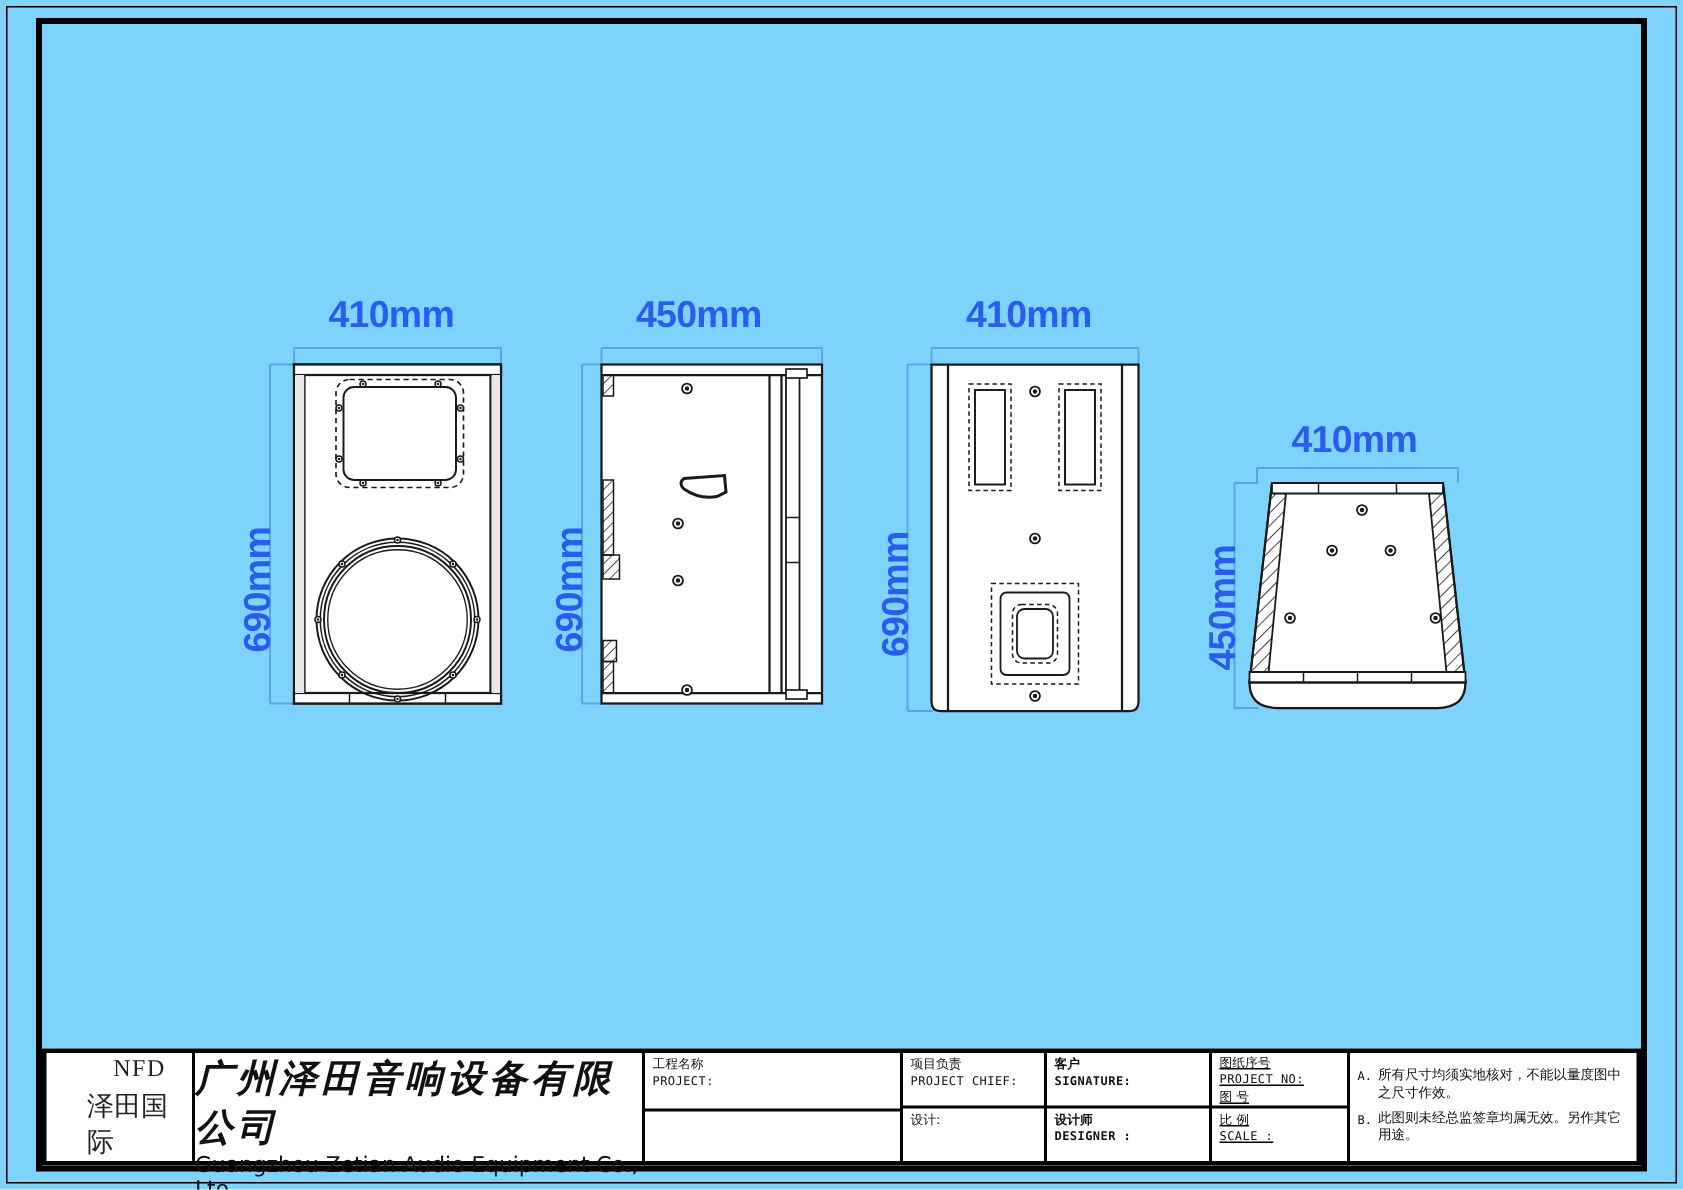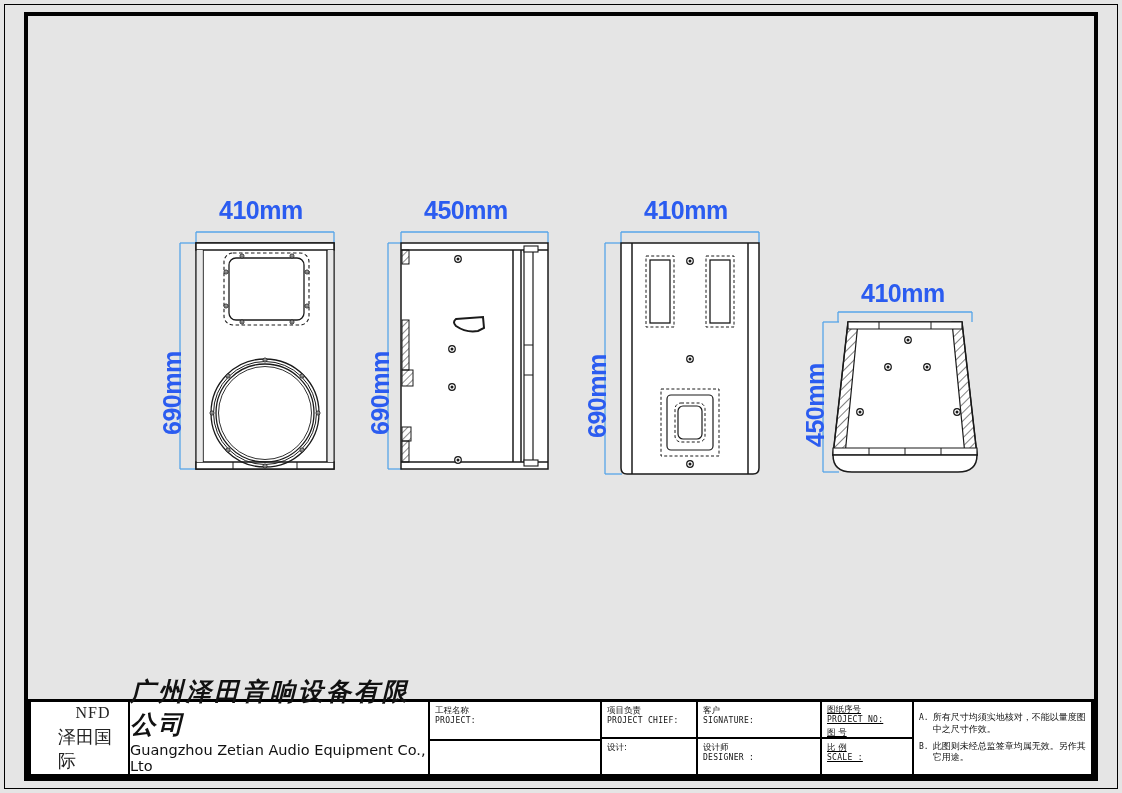--- a/index.html
+++ b/index.html
@@ -1,21 +1,21 @@
 <!DOCTYPE html>
 <html><head>
 <meta charset="utf-8">
 <style>
   html,body{margin:0;padding:0;background:#ffffff;}
   body{
     width:1122px;height:793px;
     font-family:"Liberation Sans","DejaVu Sans",sans-serif;
     overflow:hidden;position:relative;
   }
-  #sheet{position:absolute;inset:0;background:#e5e5e5;}
+  #sheet{position:absolute;inset:0;background:#7dd3fc;}
 
   
   .outer-frame{
     position:absolute;left:4px;top:4px;width:1114px;height:785px;
     border:1px solid #000;box-sizing:border-box;
   }
   .inner-frame{
     position:absolute;left:24px;top:12px;width:1074px;height:769px;
     border:4px solid #000;box-sizing:border-box;
   }
@@ -43,21 +43,21 @@
   .tb-cell:last-child{border-right:none;}
 
   .tb-logo{width:72px;display:flex;flex-direction:column;align-items:center;
            justify-content:center;gap:3px;margin-left:27px;}
   .tb-logo .nfd{font-size:16px;color:#222;letter-spacing:1px;
                 font-family:"Liberation Serif","DejaVu Serif",serif;}
   .tb-logo .cn{font-size:18px;color:#222;
                font-family:"DejaVu Sans",sans-serif;}
 
   .tb-company{width:300px;display:flex;flex-direction:column;align-items:center;
-              justify-content:flex-end;gap:1px;}
+              justify-content:space-between;gap:1px;}
   .tb-company .cn-big{
     font-size:25px;font-weight:bold;color:#111;letter-spacing:3px;
     font-family:"DejaVu Serif","Liberation Serif",serif;
     font-style:italic;
   }
   .tb-company .en{font-size:14.5px;color:#111;font-weight:normal;letter-spacing:0px;
                   font-family:"DejaVu Sans",sans-serif;}
   .tb-col{box-sizing:border-box;border-right:2px solid #000;
           display:flex;flex-direction:column;}
   .tb-col:last-child{border-right:none;}
@@ -326,21 +326,21 @@
     <div class="tb-cell tb-col" style="width:96px;">
       <div class="tb-row top">
         <div class="lbl-cn">项目负责</div>
         <div class="lbl-en">PROJECT CHIEF:</div>
       </div>
       <div class="tb-row bot">
         <div class="lbl-cn">设计:</div>
       </div>
     </div>
 
-    <div class="tb-cell tb-col" style="width:124px;">
+    <div class="tb-cell tb-col" style="width:110px;font-weight:bold;">
       <div class="tb-row top">
         <div class="lbl-cn">客户</div>
         <div class="lbl-en">SIGNATURE:</div>
       </div>
       <div class="tb-row bot">
         <div class="lbl-cn">设计师</div>
         <div class="lbl-en">DESIGNER :</div>
       </div>
     </div>
 

